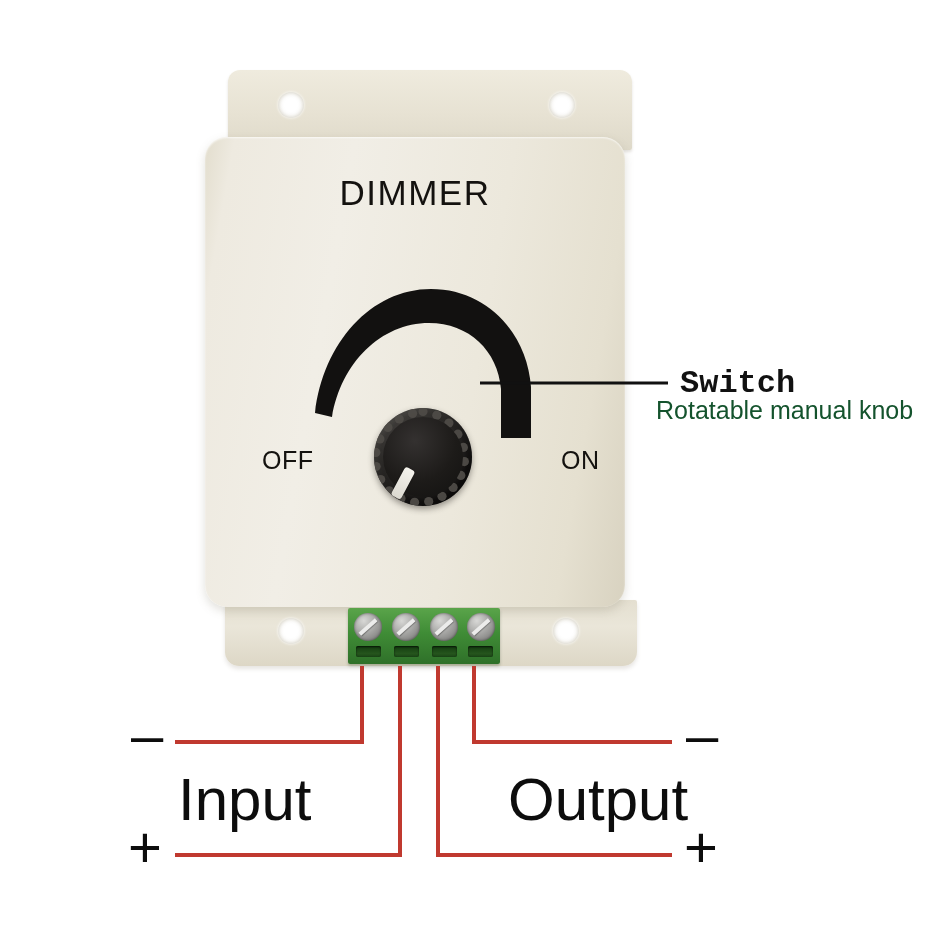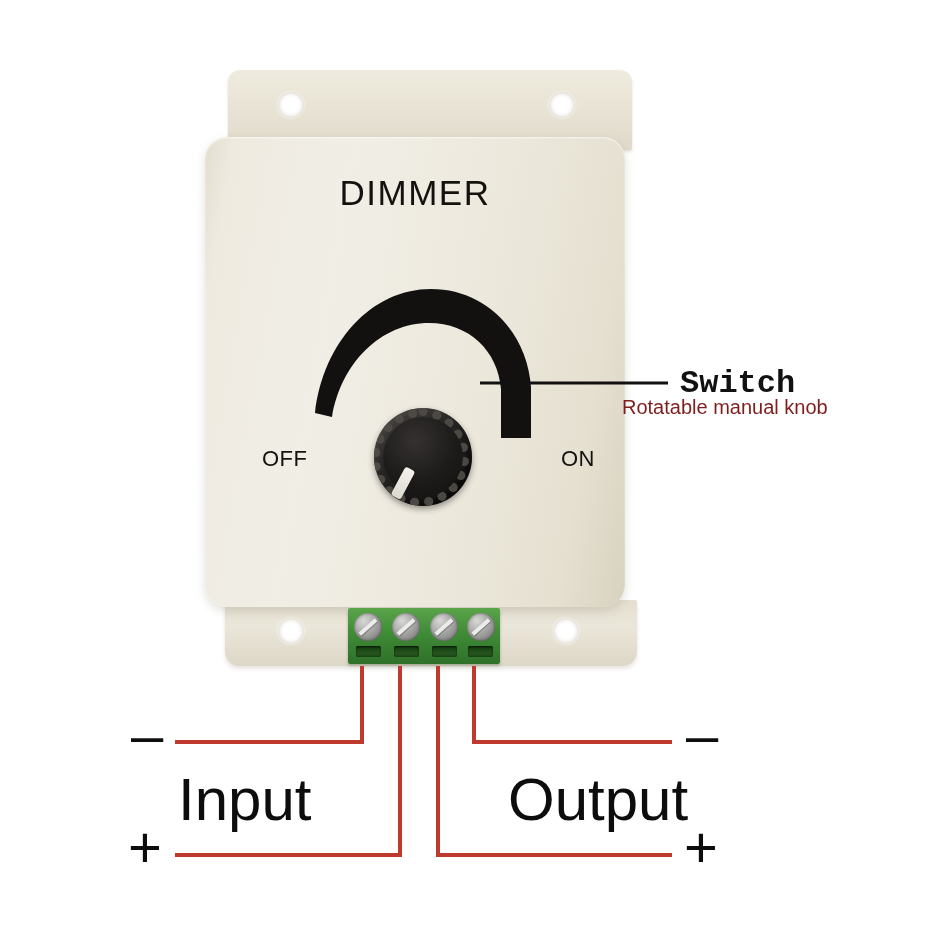--- a/index.html
+++ b/index.html
@@ -129,21 +129,21 @@
     height: 32px;
     border-radius: 3px;
     background: linear-gradient(180deg, #f4f2ec 0%, #dcd9d0 100%);
     transform: rotate(28deg);
     transform-origin: 50% 0%;
     box-shadow: 0 0 2px rgba(0,0,0,0.4);
   }
 
   .dial-label {
     position: absolute;
-    font-size: 22px;
+    font-size: 25px;
     color: #14120f;
     letter-spacing: 0.5px;
   }
   #label-off { left: 57px; top: 219px; }
   #label-on  { left: 331px; top: 219px; margin-left: 25px; }
 
   #rating-text {
     position: absolute;
     left: 0;
     top: 320px;
@@ -251,24 +251,24 @@
     position: absolute;
     left: 680px;
     top: 365px;
     font-size: 32px;
     font-weight: bold;
     color: #111111;
     font-family: Liberation Mono, monospace;
   }
   #callout-sub {
     position: absolute;
-    left: 622px;
+    left: 656px;
     top: 396px;
-    font-size: 20px;
-    color: #7f1d1d;
+    font-size: 25px;
+    color: #14532d;
   }
 </style>
 </head>
 <body>
 
 <div id="stage">
 
   <div id="bracket-top" class="bracket">
     <div class="screw-hole" style="left:50px; top:22px;"></div>
     <div class="screw-hole" style="left:321px; top:22px;"></div>

